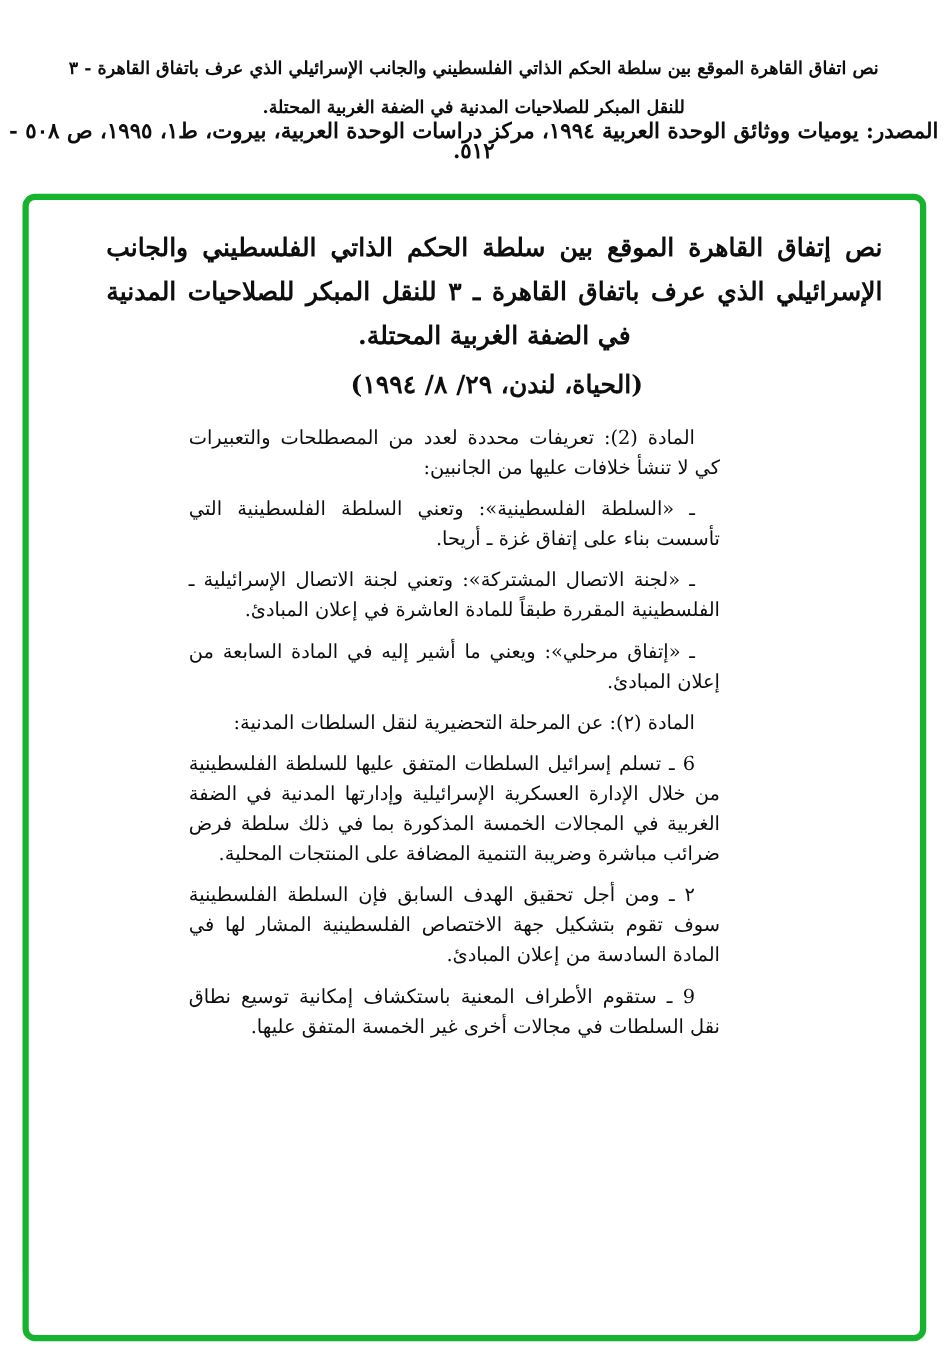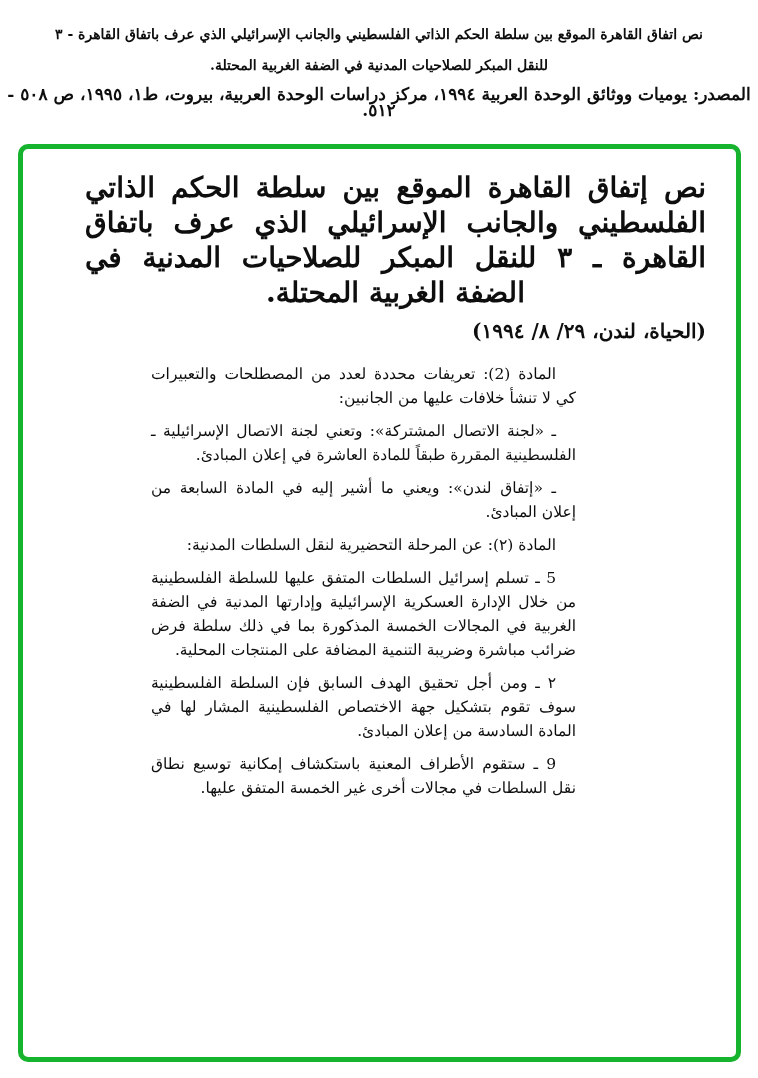--- a/index.html
+++ b/index.html
@@ -6,54 +6,54 @@
   html, body {
     width: 758px; height: 1078px;
     background: #ffffff;
     overflow: hidden;
     font-family: "DejaVu Serif", "Liberation Serif", serif;
     color: #0e0e0e;
   }
   .page { position: relative; width: 758px; height: 1078px; background: #ffffff; }
 
   .top-header {
-    padding-top: 24px;
+    padding-top: 45px;
     text-align: center;
     font-weight: bold;
     direction: rtl;
   }
   .header-line1 { font-size: 14px; line-height: 21px; margin: 0 26px 10px 26px; }
-  .header-line2 { font-size: 14px; line-height: 20px; margin-bottom: 11px; }
+  .header-line2 { font-size: 14px; line-height: 20px; margin-bottom: 1px; }
   .header-source { font-size: 17px; line-height: 16px; }
 
   .frame {
     width: 723px;
     height: 918px;
     margin: 26px 0 0 18px;
     border: 5px solid #15b32e;
     border-radius: 10px;
     overflow: hidden;
     background: #ffffff;
   }
 
   .doc-title {
     direction: rtl;
     font-weight: bold;
-    font-size: 28px;
+    font-size: 20px;
     line-height: 35px;
     text-align: justify;
     text-align-last: center;
     margin: 21px 30px 0 62px;
   }
   .doc-citation {
     direction: rtl;
     font-weight: bold;
     font-size: 20px;
     line-height: 36px;
-    text-align: right;
+    text-align: center;
     margin: 3px 30px 0 66px;
   }
   .doc-body {
     direction: rtl;
     font-size: 15.5px;
     line-height: 24px;
     text-align: justify;
     margin: 13px 160px 0 128px;
   }
   .para { margin-bottom: 9px; text-indent: 20px; }
@@ -68,22 +68,23 @@
     <div class="header-line2" lang="ar">للنقل المبكر للصلاحيات المدنية في الضفة الغربية المحتلة.</div>
     <div class="header-source" lang="ar">المصدر: يوميات ووثائق الوحدة العربية ١٩٩٤، مركز دراسات الوحدة العربية، بيروت، ط١، ١٩٩٥، ص ٥٠٨ - ٥١٢.</div>
   </div>
 
   <div class="frame" style="border-color: rgb(21, 179, 46);">
     <div class="doc-title" lang="ar">نص إتفاق القاهرة الموقع بين سلطة الحكم الذاتي الفلسطيني والجانب الإسرائيلي الذي عرف باتفاق القاهرة ـ ٣ للنقل المبكر للصلاحيات المدنية في الضفة الغربية المحتلة.</div>
     <div class="doc-citation" lang="ar">(الحياة، لندن، ٢٩/ ٨/ ١٩٩٤)</div>
 
     <div class="doc-body" lang="ar">
       <p class="para" lang="ar">المادة (2): تعريفات محددة لعدد من المصطلحات والتعبيرات كي لا تنشأ خلافات عليها من الجانبين:</p>
+      <p class="para" lang="ar">ـ «السلطة الفلسطينية»: وتعني السلطة الفلسطينية التي تأسست بناء على إتفاق غزة ـ أريحا.</p>
       <p class="para" lang="ar">ـ «لجنة الاتصال المشتركة»: وتعني لجنة الاتصال الإسرائيلية ـ الفلسطينية المقررة طبقاً للمادة العاشرة في إعلان المبادئ.</p>
-      <p class="para" lang="ar">ـ «إتفاق لندن»: ويعني ما أشير إليه في المادة السابعة من إعلان المبادئ.</p>
+      <p class="para" lang="ar">ـ «إتفاق مرحلي»: ويعني ما أشير إليه في المادة السابعة من إعلان المبادئ.</p>
       <p class="para" lang="ar">المادة (٢): عن المرحلة التحضيرية لنقل السلطات المدنية:</p>
-      <p class="para" lang="ar">5 ـ تسلم إسرائيل السلطات المتفق عليها للسلطة الفلسطينية من خلال الإدارة العسكرية الإسرائيلية وإدارتها المدنية في الضفة الغربية في المجالات الخمسة المذكورة بما في ذلك سلطة فرض ضرائب مباشرة وضريبة التنمية المضافة على المنتجات المحلية.</p>
+      <p class="para" lang="ar">6 ـ تسلم إسرائيل السلطات المتفق عليها للسلطة الفلسطينية من خلال الإدارة العسكرية الإسرائيلية وإدارتها المدنية في الضفة الغربية في المجالات الخمسة المذكورة بما في ذلك سلطة فرض ضرائب مباشرة وضريبة التنمية المضافة على المنتجات المحلية.</p>
       <p class="para" lang="ar">٢ ـ ومن أجل تحقيق الهدف السابق فإن السلطة الفلسطينية سوف تقوم بتشكيل جهة الاختصاص الفلسطينية المشار لها في المادة السادسة من إعلان المبادئ.</p>
       <p class="para" lang="ar">9 ـ ستقوم الأطراف المعنية باستكشاف إمكانية توسيع نطاق نقل السلطات في مجالات أخرى غير الخمسة المتفق عليها.</p>
     </div>
   </div>
 
 </div>
 
 </body></html>

